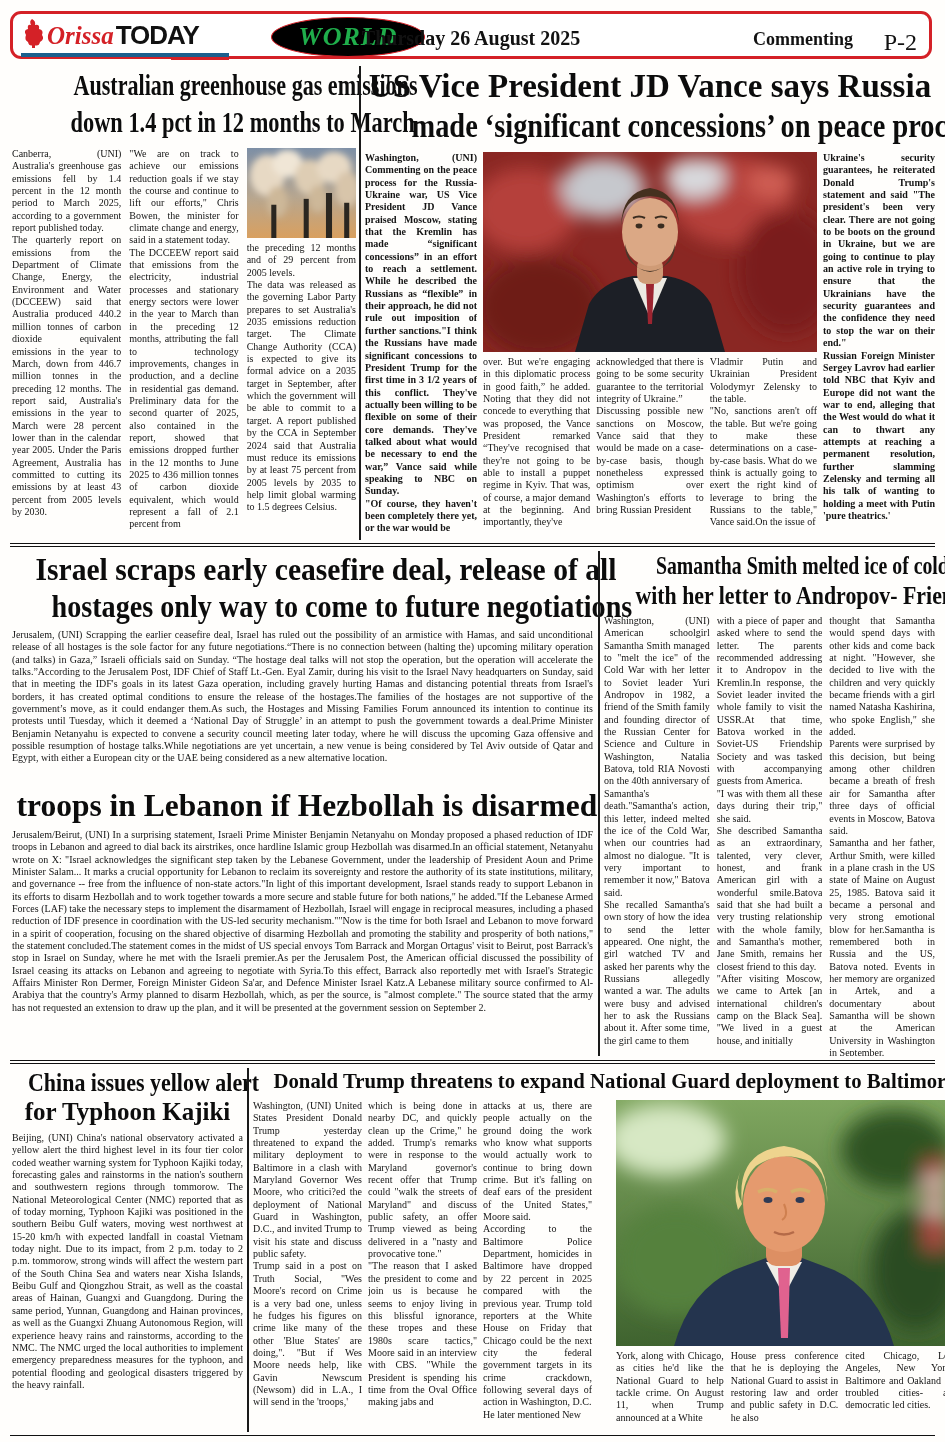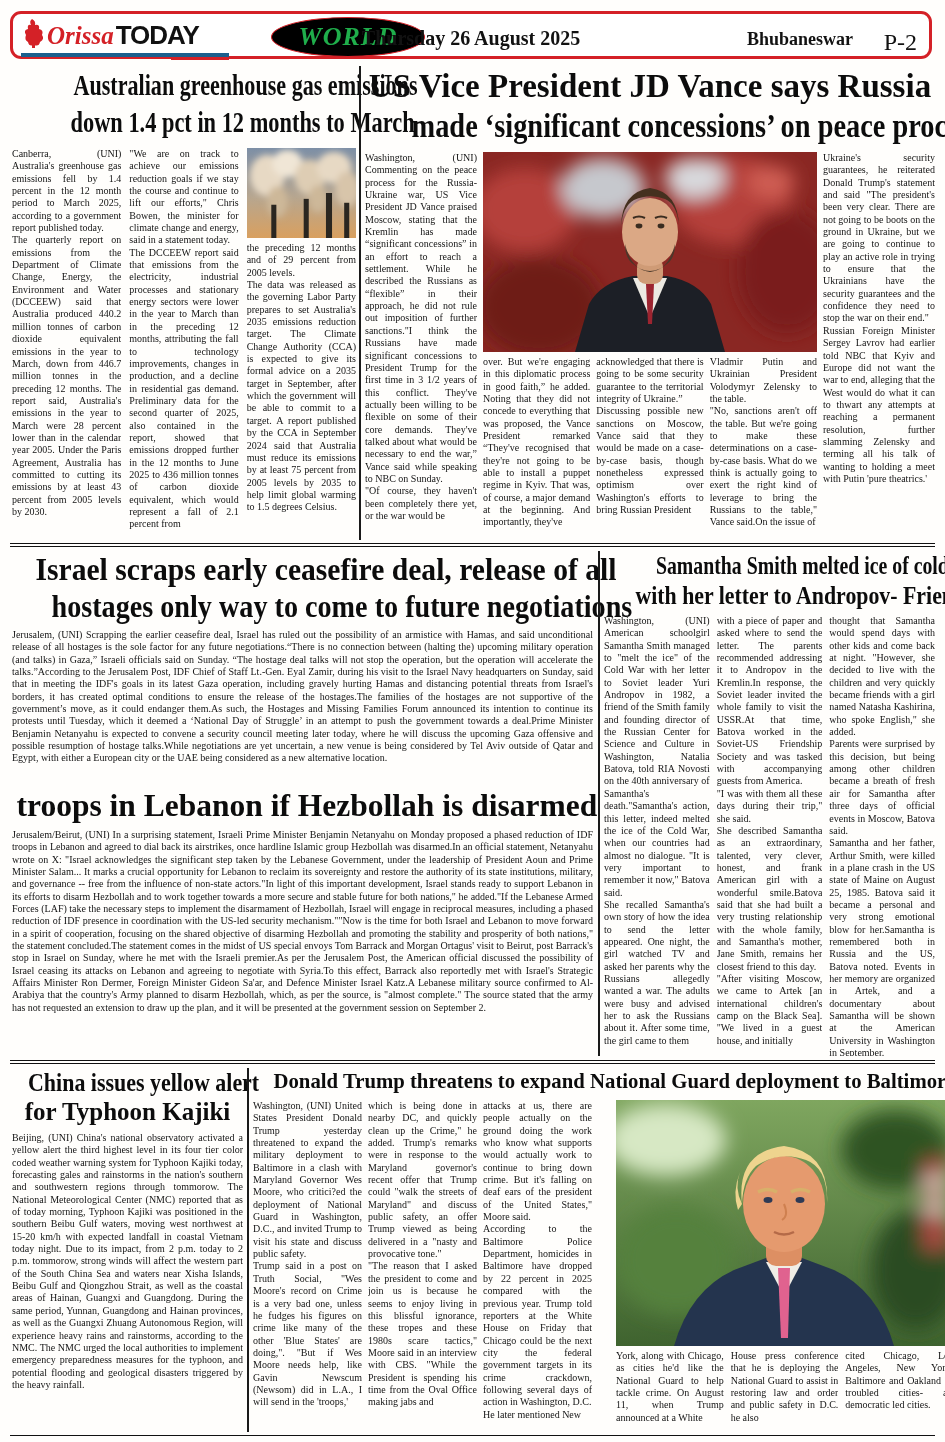--- a/index.html
+++ b/index.html
@@ -51,21 +51,21 @@
   
   .art-aus { position:absolute; left:12px; top:66px; width:344px; height:474px; }
   .aus-cols { position:absolute; left:0; top:82px; width:344px; height:392px; display:flex; gap:8px; }
   .aus-cols .bodytext { flex:1 1 0; height:100%; }
   .aus-col3 { flex:1 1 0; display:flex; flex-direction:column; }
   .aus-col3 .photo { width:100%; height:90px; margin-bottom:4px; flex:0 0 auto; }
   .aus-col3 .bodytext { flex:1 1 auto; }
 
   .art-vance { position:absolute; left:365px; top:66px; width:570px; height:474px; }
   .vance-body { position:absolute; left:0; top:86px; width:570px; height:388px; display:flex; gap:6px; }
-  .vance-col-side { flex:0 0 112px; height:100%; }
+  .vance-col-side { flex:0 0 112px; height:100%;font-weight:bold; }
   .vance-mid { flex:0 0 334px; display:flex; flex-direction:column; }
   .vance-mid .photo { width:100%; height:200px; flex:0 0 auto; margin-bottom:4px; }
   .vance-mid-cols { display:flex; gap:6px; flex:1 1 auto; }
   .vance-mid-cols .bodytext { flex:1 1 0; height:100%; }
 
   
   .art-israel-net { position:absolute; left:12px; top:551px; width:581px; height:505px; }
   .israel-body { margin-top:4px; height:152px; }
   .net-hl { margin-top:6px; }
   .net-body { margin-top:5px; height:192px; }
@@ -101,21 +101,21 @@
       </svg>
       <span class="brand-orissa">Orissa</span>
       <span class="brand-today">TODAY</span>
     </div>
     <div class="brand-underline"></div>
     <div class="brand-tagline-bar"></div>
     <div class="world-badge">
       <span>WORLD</span>
     </div>
     <div class="mast-date">Thursday 26 August 2025</div>
-    <div class="mast-city">Bhubaneswar</div>
+    <div class="mast-city">Commenting</div>
     <div class="mast-page">P-2</div>
   </header>
 
   <section class="art-aus">
     <h1 class="hl hl-aus">
         <div class="hl-line"><span style="transform: scaleX(0.7366);">Australian greenhouse gas emissions</span></div>
         <div class="hl-line"><span style="transform: scaleX(0.7462);">down 1.4 pct in 12 months to March</span></div>
       </h1>
     <div class="aus-cols">
       <div class="bodytext">Canberra,  (UNI) Australia's greenhouse gas emissions fell by 1.4 percent in the 12 month period to March 2025, according to a government report published today.

